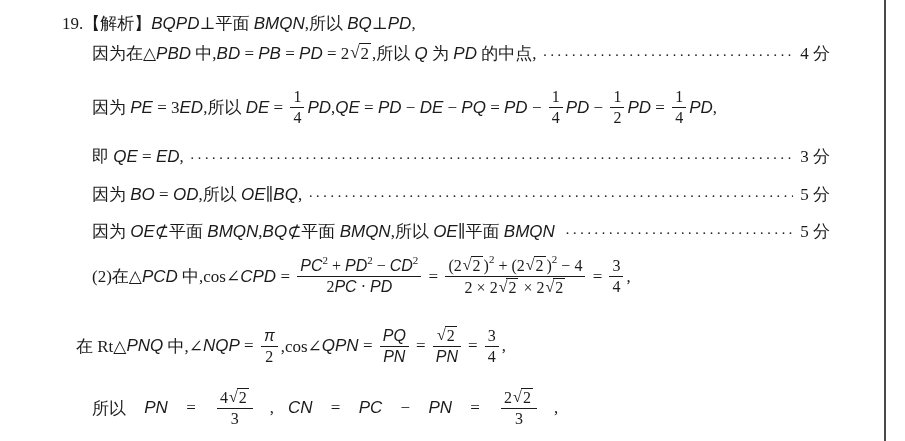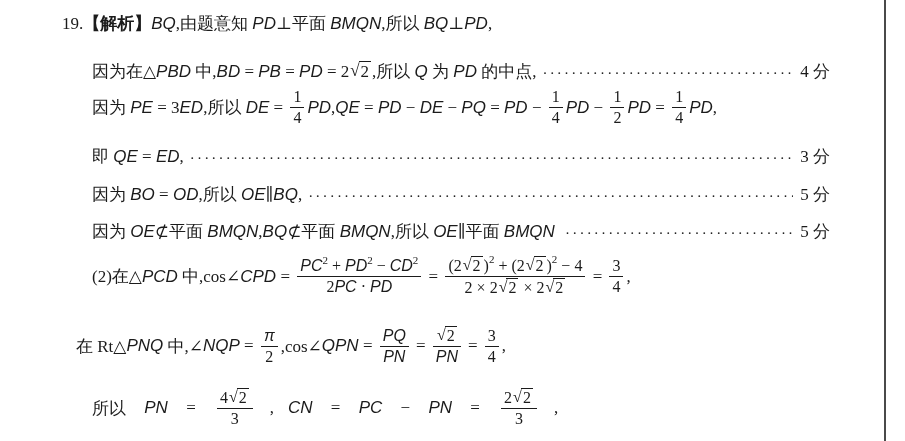--- a/index.html
+++ b/index.html
@@ -8,51 +8,50 @@
     background:#ffffff;color:#1b1b1b;
     font-family:"Liberation Serif","DejaVu Serif",serif;
     font-size:17px;
   }
   .page{position:absolute;inset:0;text-align:center;}
   .edge-rule{position:absolute;top:0;bottom:0;right:19px;width:2px;background:#4a4a4a;}
   .content{position:absolute;inset:0;}
   .line{position:absolute;right:75px;display:flex;align-items:center;min-width:0;}
   .line span{white-space:pre;}
   .content .line:nth-child(1){top:12px;left:62px;}
-  .content .line:nth-child(2){top:60px;left:92px;}
+  .content .line:nth-child(2){top:42px;left:92px;}
   .content .line:nth-child(3){top:88px;left:92px;}
   .content .line:nth-child(4){top:145px;left:92px;}
   .content .line:nth-child(5){top:183px;left:92px;}
   .content .line:nth-child(6){top:220px;left:92px;}
   .content .line:nth-child(7){top:256px;left:92px;}
   .content .line:nth-child(8){top:326px;left:76px;}
   .content .line:nth-child(9){top:388px;left:92px;gap:14px;}
   .t{font-style:normal;}
-  .b{font-weight:bold;}
+  .b{font-weight:normal;}
   .v{font-style:italic;font-family:Liberation Sans, sans-serif;}
   .sup{font-size:11px;position:relative;top:-6px;line-height:1;}
   .frac{display:inline-flex;flex-direction:column;align-items:center;margin:0 3px;font-size:16px;line-height:1.15;}
   .frac .num{display:inline-flex;align-items:center;border-bottom:1.2px solid currentColor;padding:0 3px 1px;}
   .frac .den{display:inline-flex;align-items:center;padding-top:1px;}
   .sqrt{display:inline-flex;align-items:flex-start;margin:0 1px;}
   .sqrt .sign{line-height:1.15;margin-right:-1px;}
   .sqrt .rad{border-top:1.2px solid currentColor;padding:0 2px;line-height:1.15;}
   .dots{flex:1 1 auto;min-width:0;overflow:hidden;margin:0 7px 0 6px;letter-spacing:2.2px;font-size:15px;color:#222;padding-top:3px;}
   .score{white-space:pre;}
 </style>
 </head>
 <body style="background: rgb(255, 255, 255); color: rgb(27, 27, 27);">
 
 <div class="page">
   <div class="content">
       <div class="line">
         <span class="t">19.</span>
         <span class="b">【解析】</span>
         <span class="v">BQ</span>
-        <span class="t">,由题意知 </span>
         <span class="v">PD</span>
         <span class="t">⊥平面 </span>
         <span class="v">BMQN</span>
         <span class="t">,所以 </span>
         <span class="v">BQ</span>
         <span class="t">⊥</span>
         <span class="v">PD</span>
         <span class="t">,</span>
       </div>
       <div class="line">

